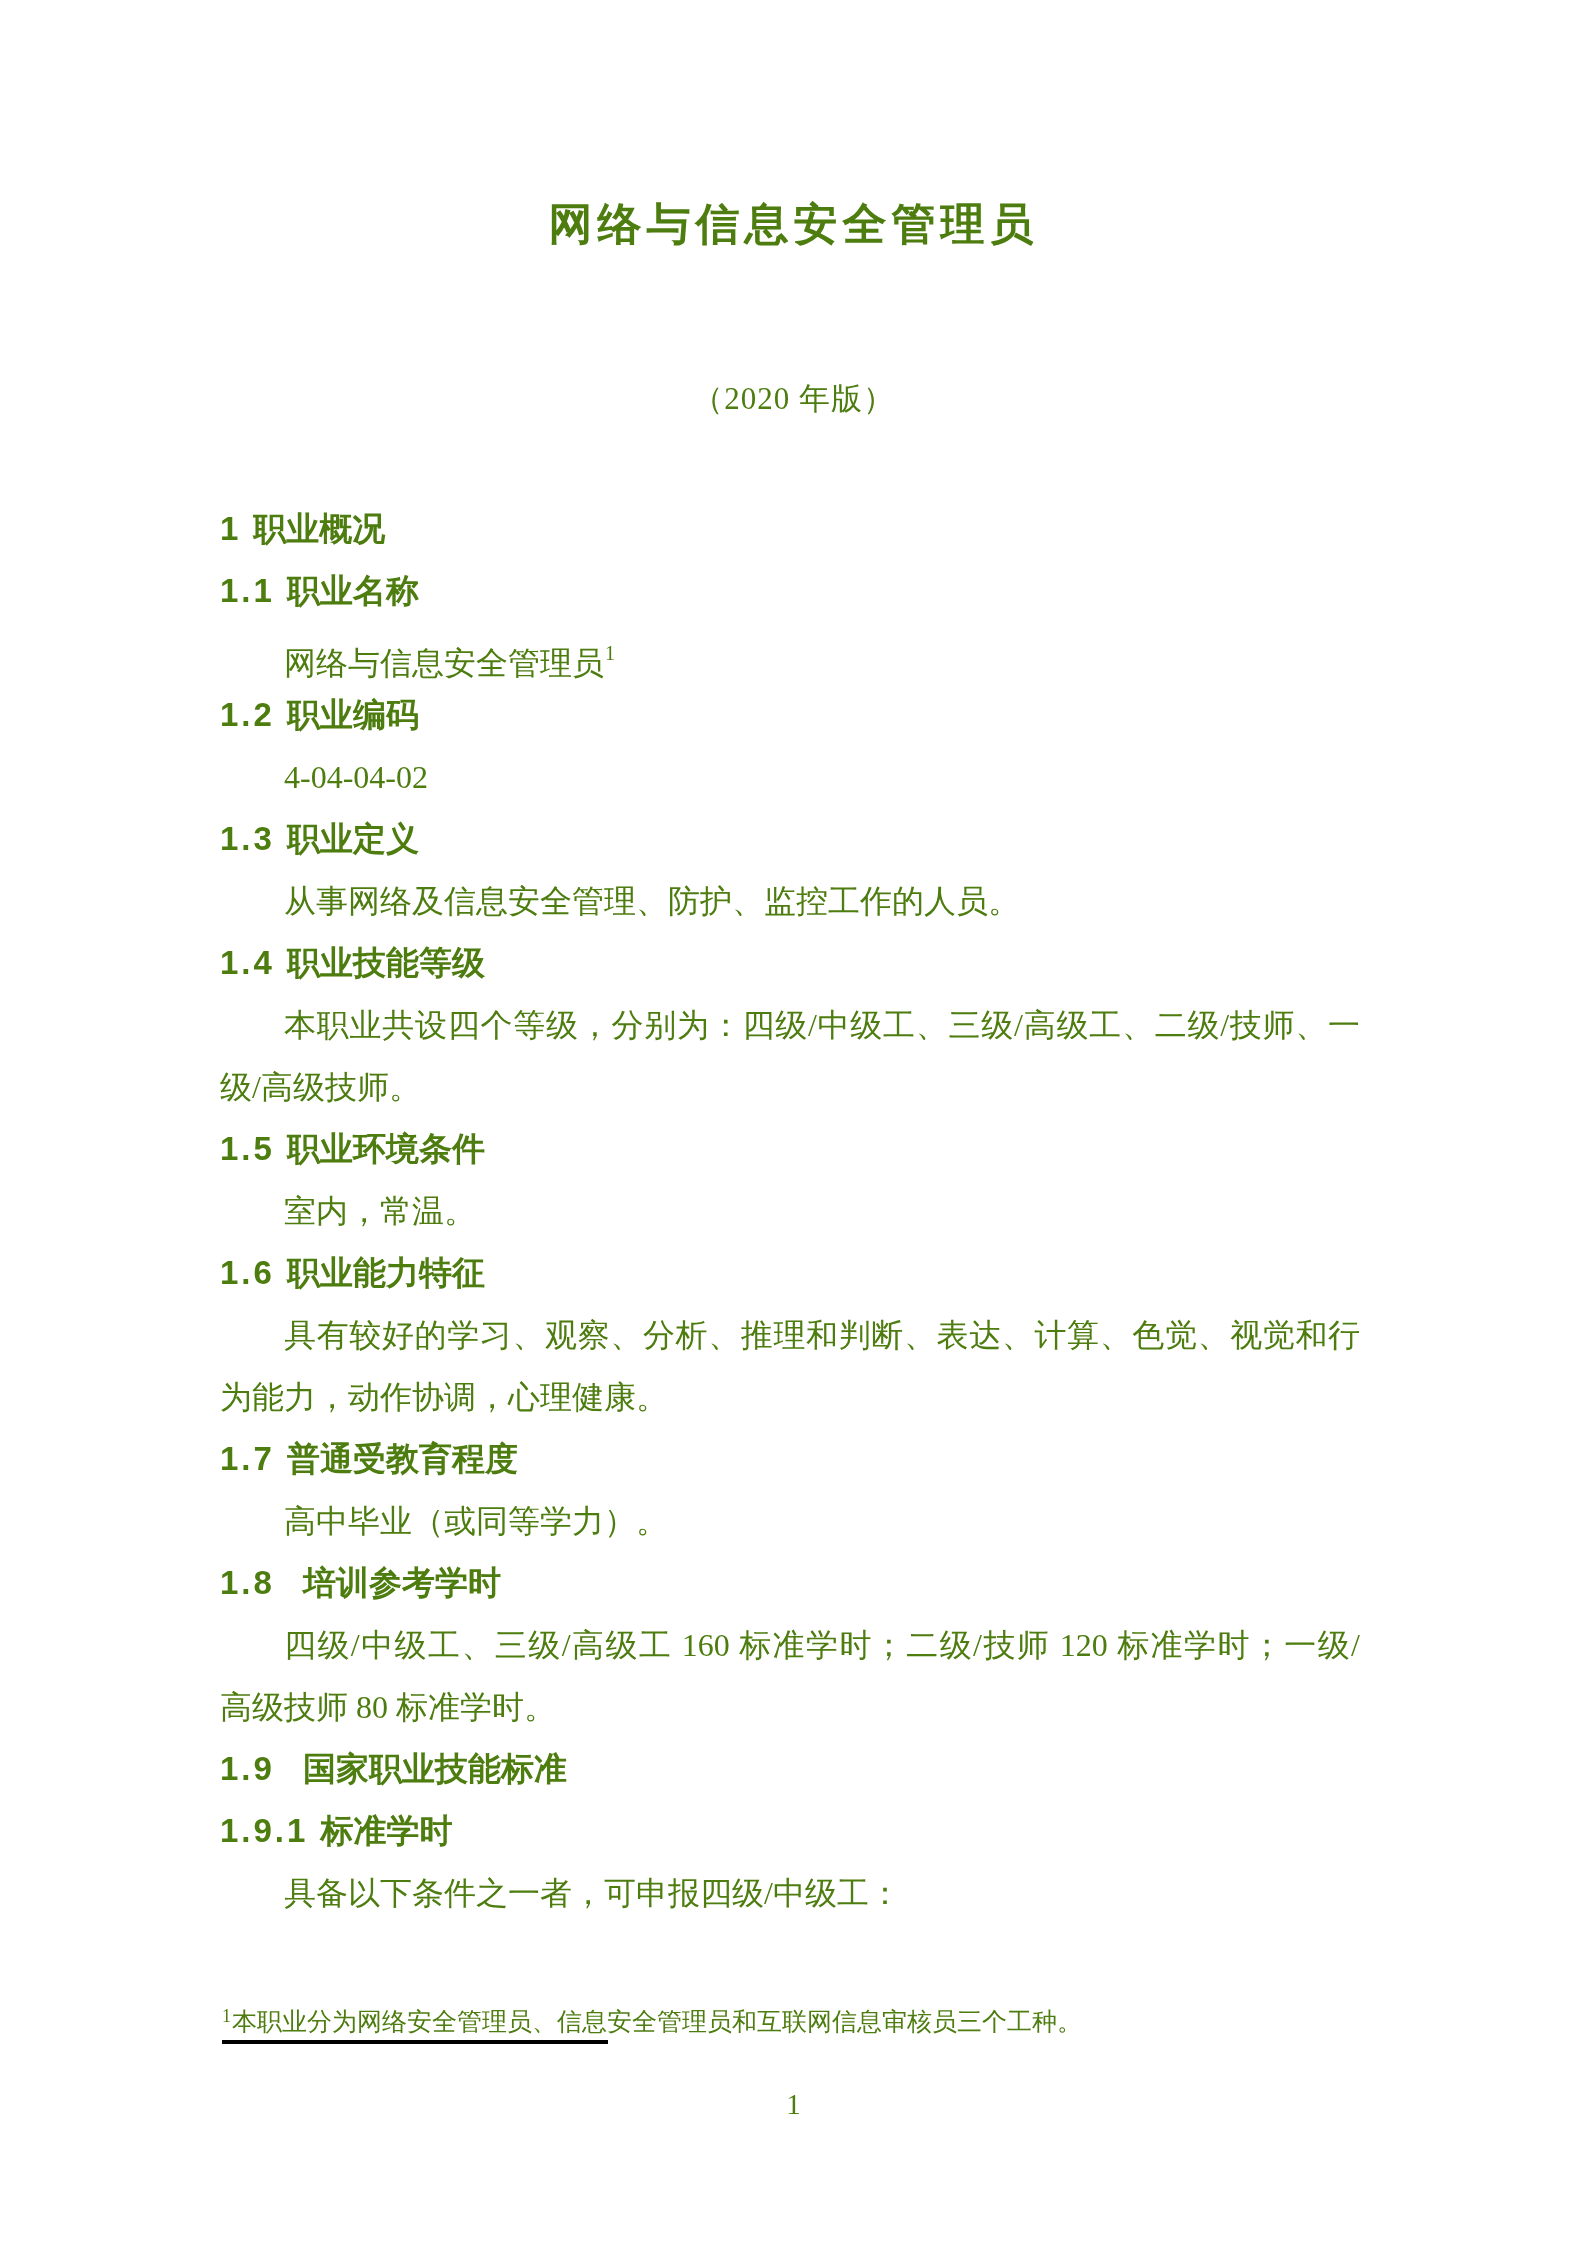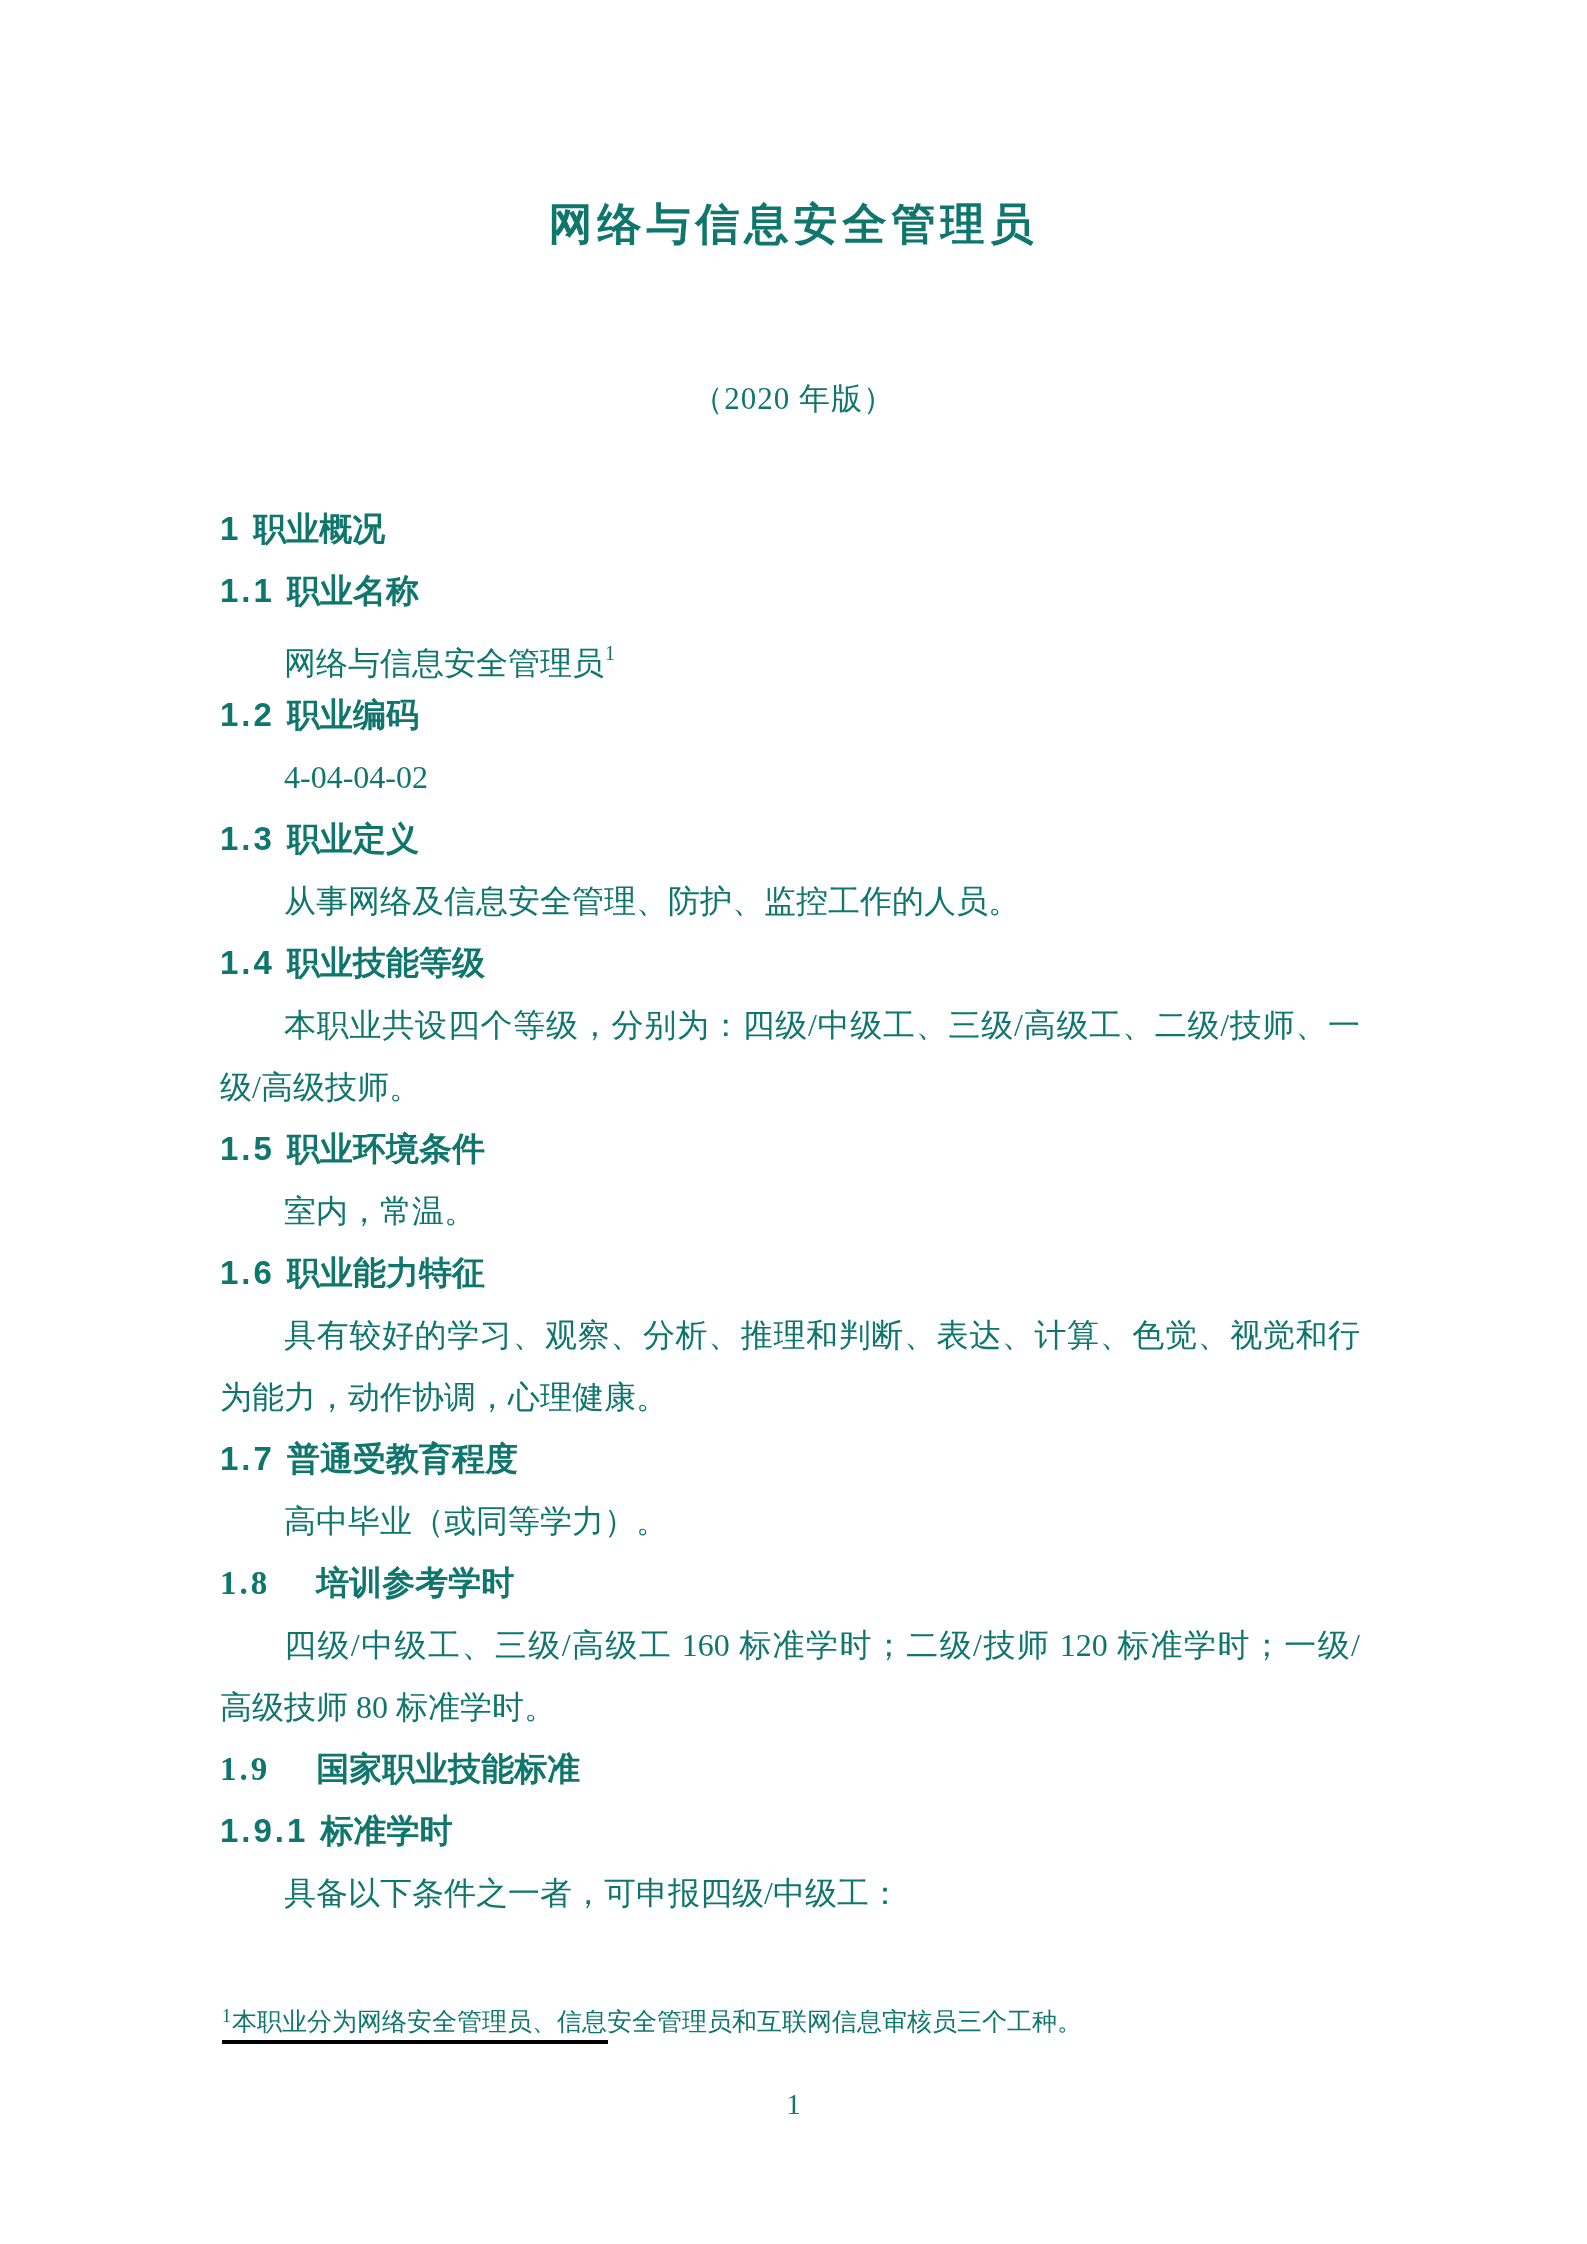--- a/index.html
+++ b/index.html
@@ -5,21 +5,21 @@
   html, body {
     margin: 0;
     padding: 0;
     background: #ffffff;
   }
   .page {
     position: relative;
     width: 1587px;
     height: 2244px;
     background: #ffffff;
-    color: #0f766e;
+    color: #4d7c0f;
     overflow: hidden;
   }
   .title {
     position: absolute;
     left: 0;
     width: 100%;
     text-align: center;
     font-family: "Liberation Sans", "DejaVu Sans", sans-serif;
     font-weight: 700;
     font-size: 44px;
@@ -48,22 +48,21 @@
   .h {
     font-family: "Liberation Sans", "DejaVu Sans", sans-serif;
     font-weight: 700;
     font-size: 33px;
   }
   .h .num {
     letter-spacing: 3px;
     margin-right: 12px;
   }
   .h .num.wide {
-    margin-right: 46px;
-    font-family: Liberation Serif, serif;
+    margin-right: 28px;
   }
   .b {
     font-family: "Liberation Serif", "DejaVu Serif", serif;
     font-size: 32px;
   }
   .indent {
     left: 284px;
   }
   .just {
     left: 220px;

